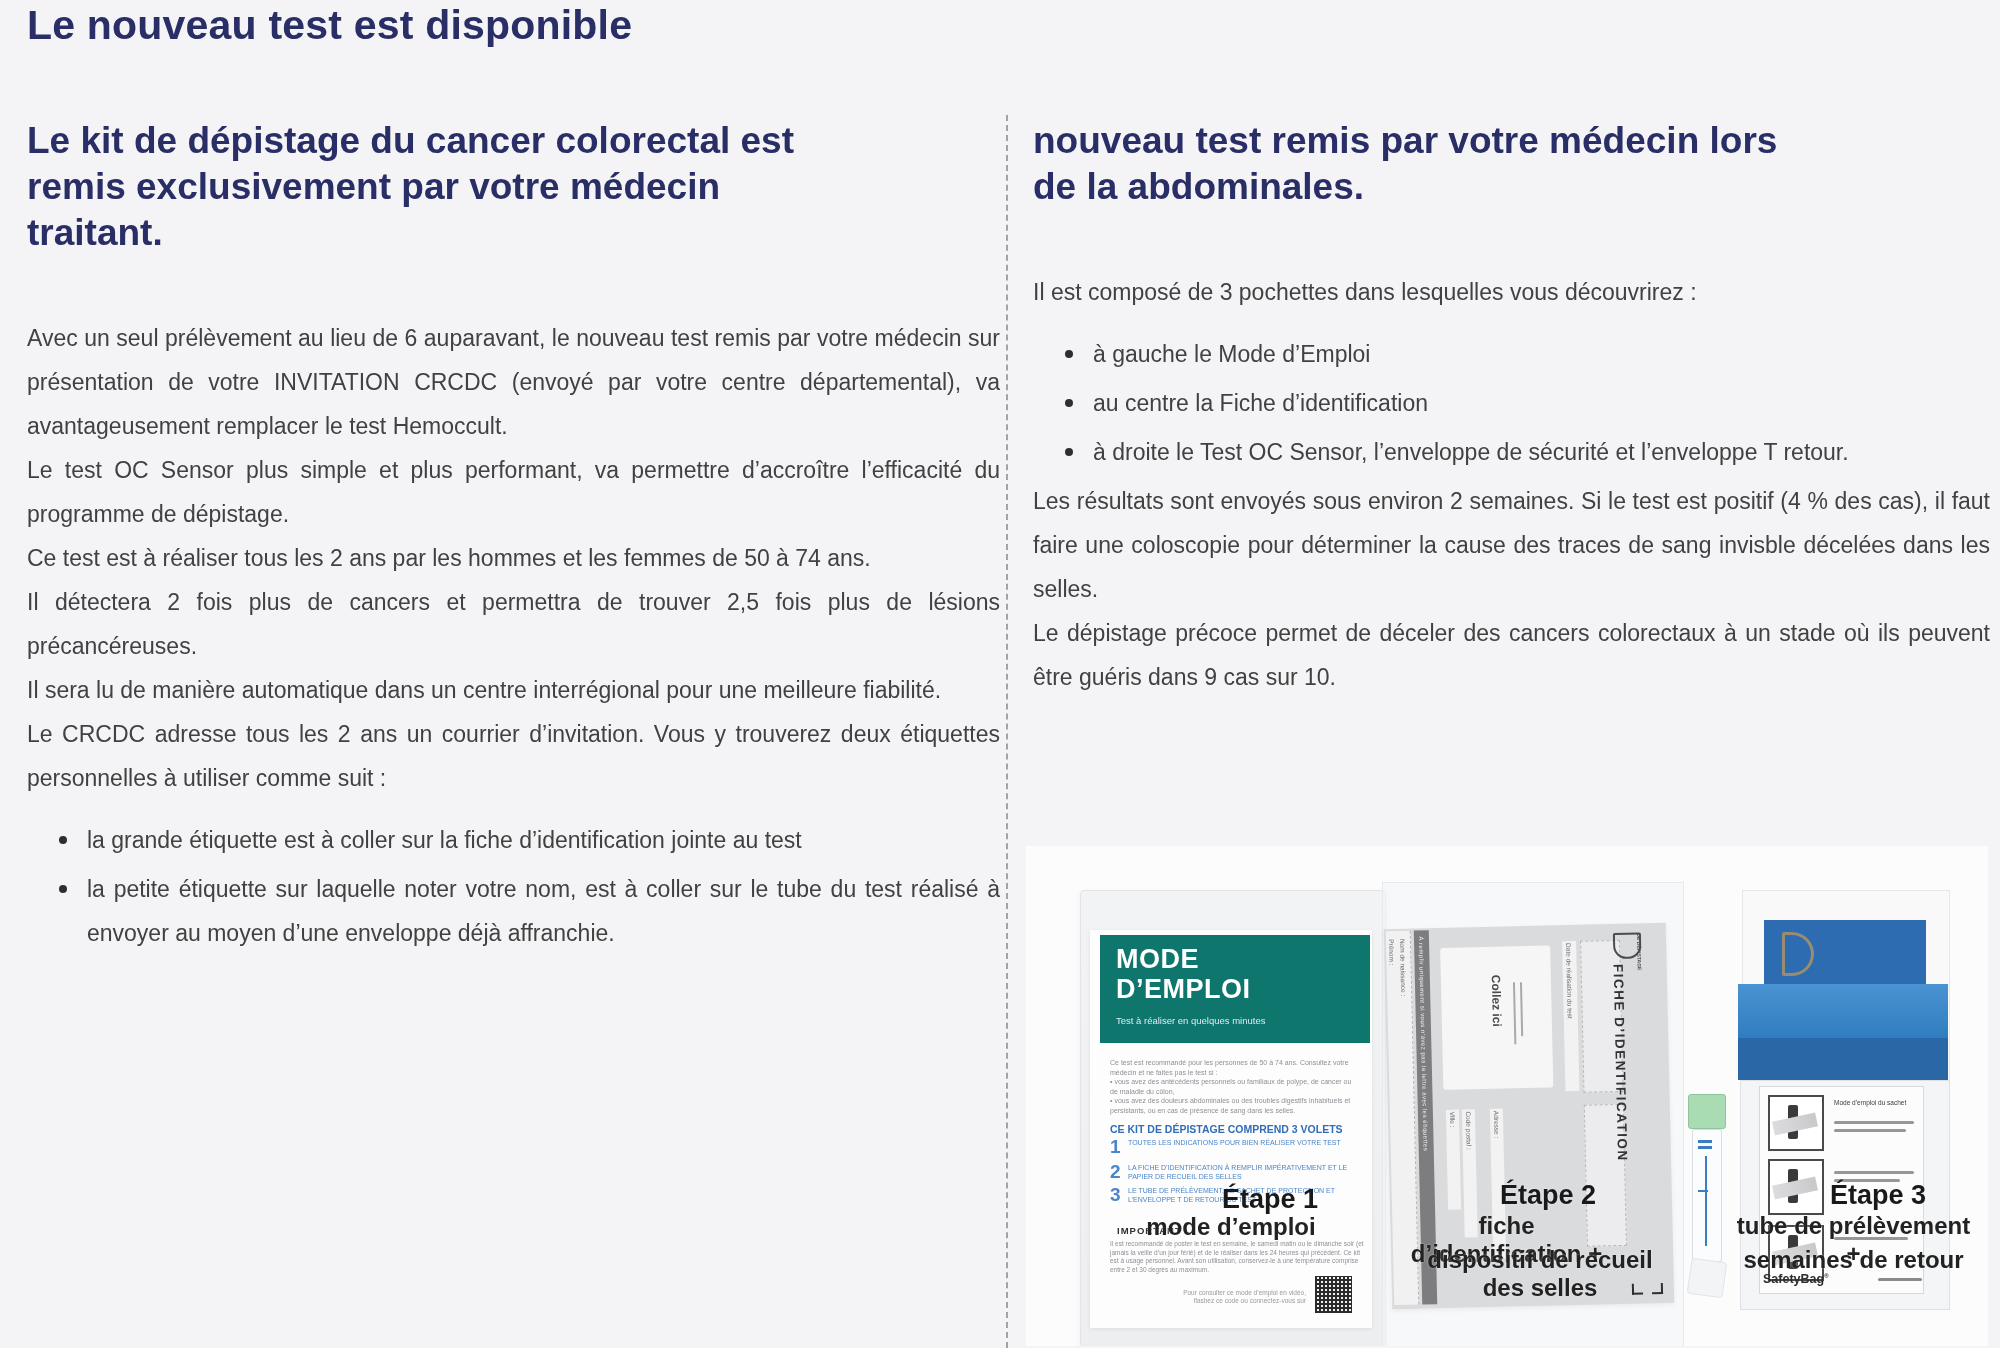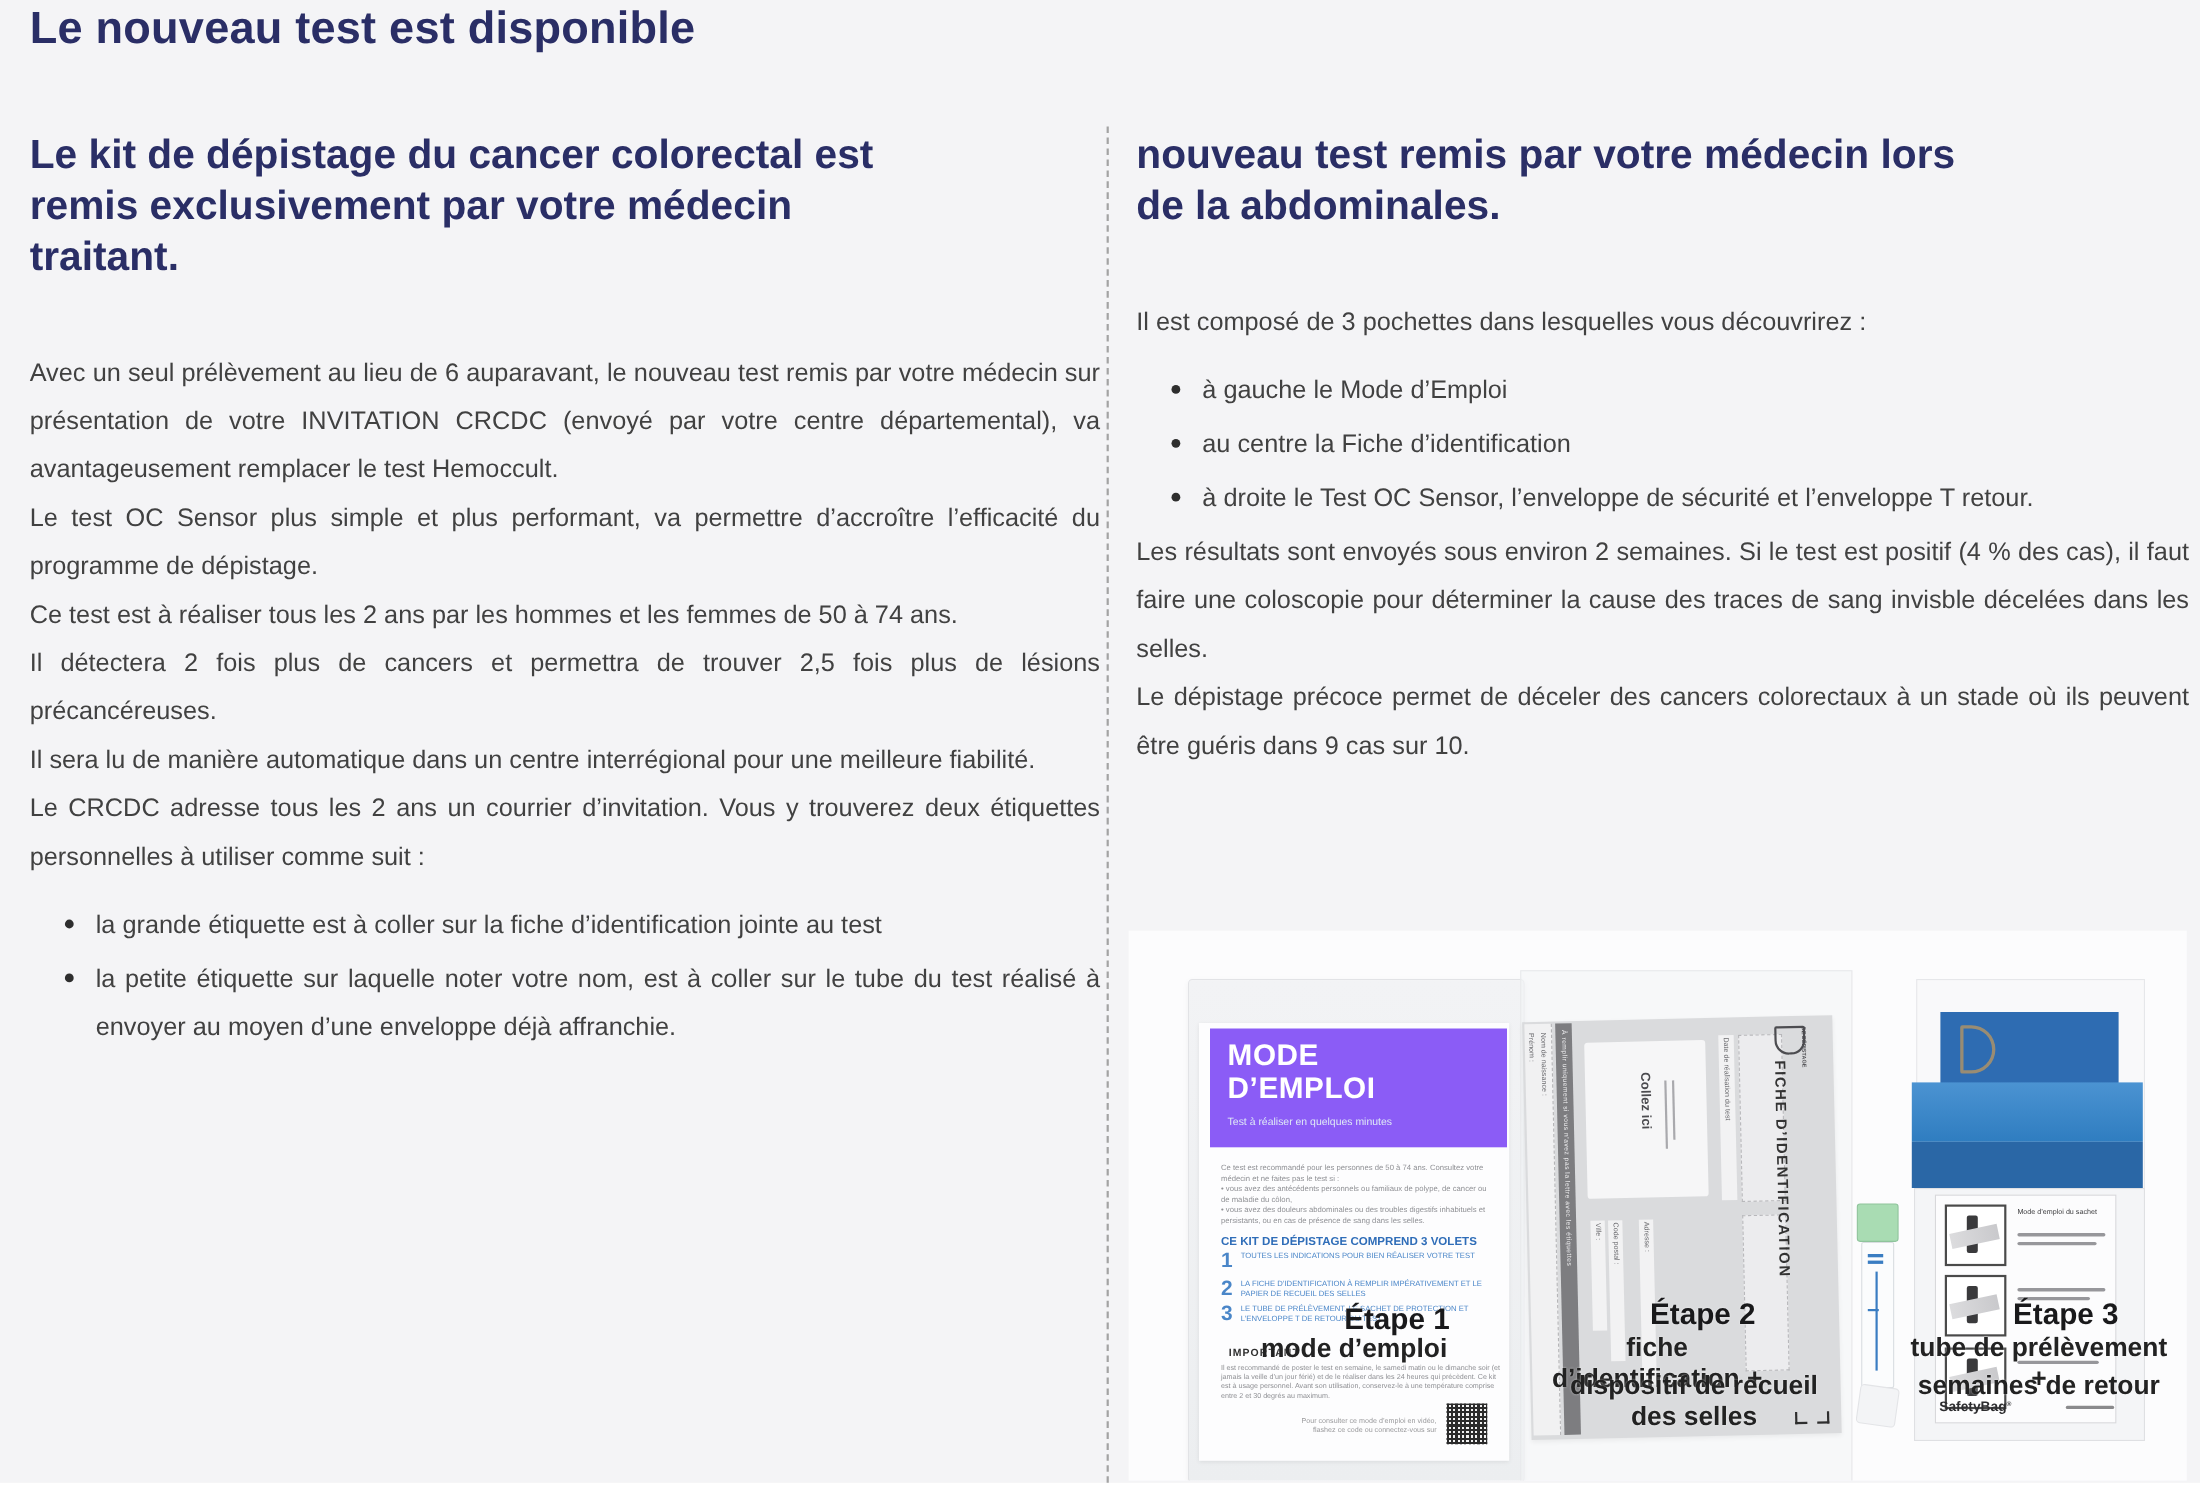--- a/index.html
+++ b/index.html
@@ -33,21 +33,21 @@
   .fine-b::before{content:"• "}
   .bar{position:absolute;height:3px;background:#97979b;border-radius:2px}
 
   
   .pouch1{left:54px;top:44px;width:304px;height:456px;border:1px solid #e2e3e6;border-radius:4px;
       background:linear-gradient(180deg,#f2f3f5,#eceef0);box-shadow:0 2px 6px rgba(0,0,0,.05)}
   .pouch2{left:356px;top:36px;width:300px;height:464px;background:rgba(243,244,246,.55);
       border:1px solid #e8e9eb}
   .paper1{left:64px;top:84px;width:282px;height:398px;background:#fdfdfe;
       box-shadow:0 1px 4px rgba(0,0,0,.08)}
-  .mode-header{left:74px;top:89px;width:270px;height:108px;background:#8b5cf6;color:#fff}
+  .mode-header{left:74px;top:89px;width:270px;height:108px;background:#0f766e;color:#fff}
   .mode-t{position:absolute;left:16px;font-size:27px;font-weight:bold;letter-spacing:.5px;line-height:29px}
   .mode-t1{top:10px}.mode-t2{top:40px}
   .mode-sub{position:absolute;left:16px;top:80px;font-size:9.5px;color:#dfe9f6}
   .fp1{left:84px;top:212px;width:248px}
   .kit-head{left:84px;top:277px;width:252px;font-size:10.5px;font-weight:bold;color:#2f6db8}
   .volet{left:84px;width:252px}
   .volet .num{position:absolute;left:0;top:-2px;font-size:19px;font-weight:bold;color:#4a86c8}
   .volet .vt{display:block;margin-left:18px;font-size:7px;line-height:9px;color:#4a86c8}
   .important{left:91px;top:379px;font-size:9.5px;font-weight:bold;color:#2f2f2f;letter-spacing:1px}
   .fp2{left:84px;top:394px;width:255px;font-size:6.5px;line-height:8.5px}

